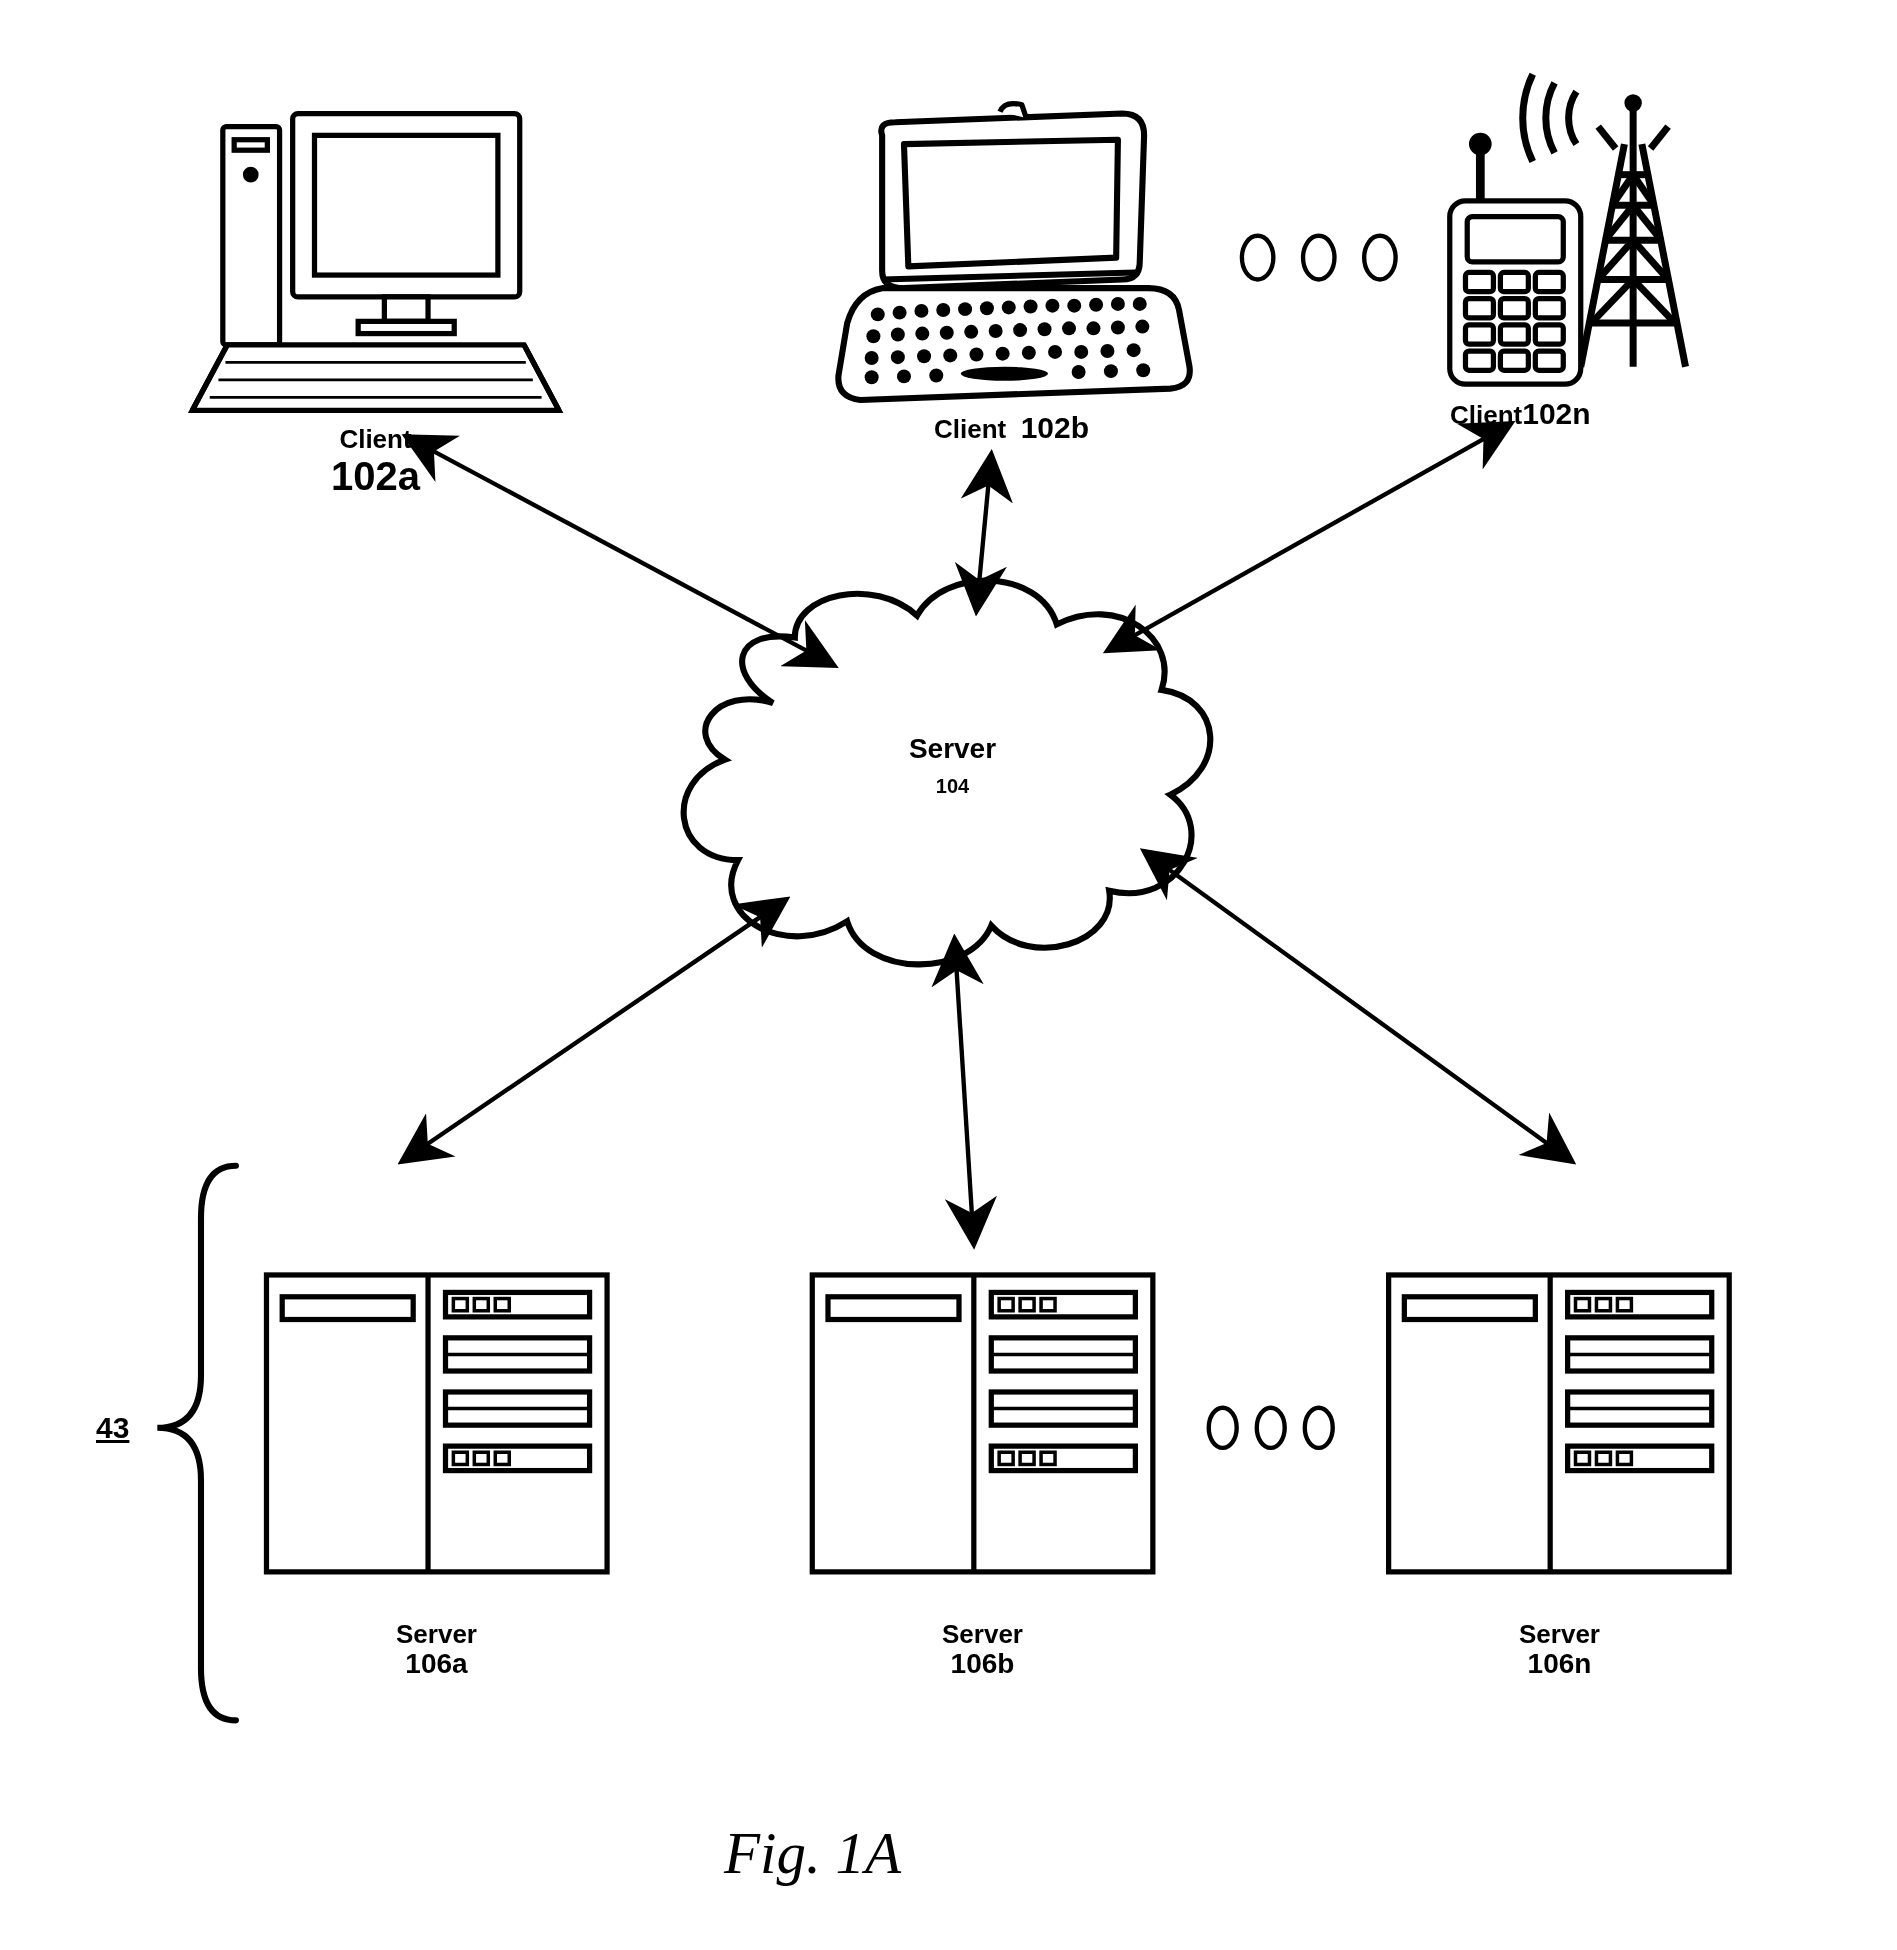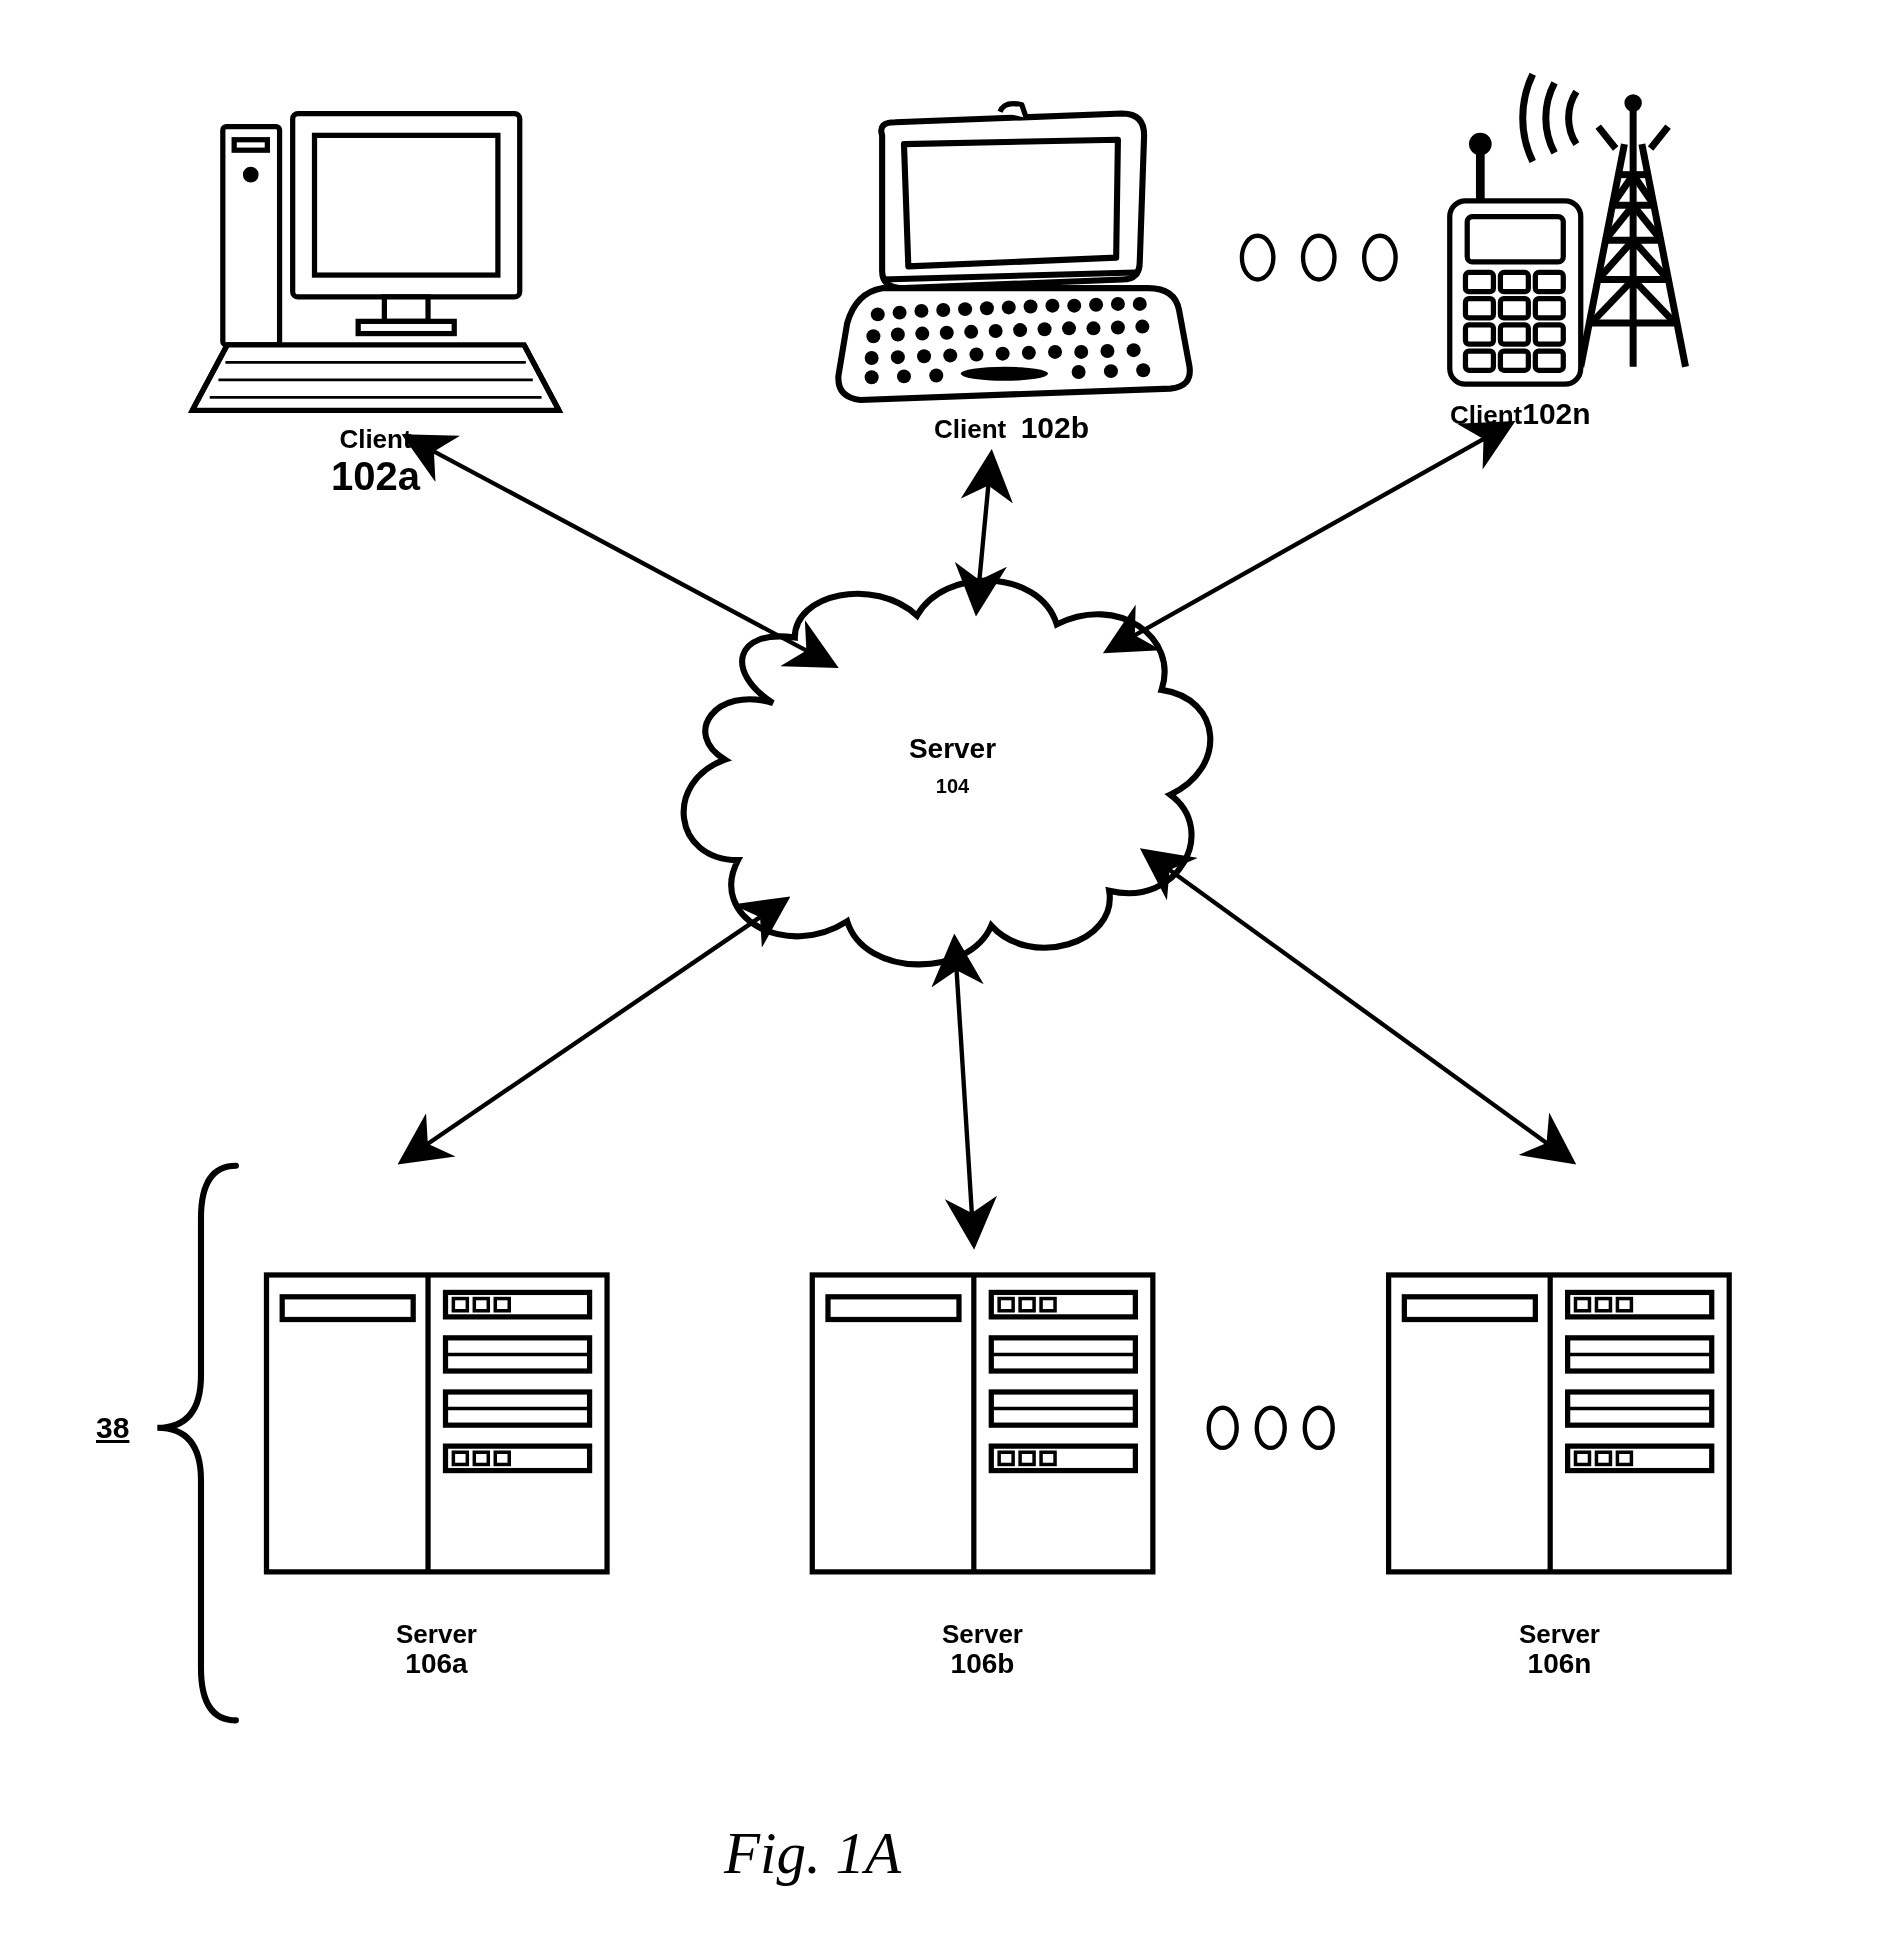--- a/index.html
+++ b/index.html
@@ -331,18 +331,18 @@
   <div class="label" style="left:895px; top:1620px; width:175px; font-size:26px;">
     <span>Server</span>
     <span class="ref" style="font-size:28px;text-align:center;">106b</span>
   </div>
 
   <div class="label" style="left:1472px; top:1620px; width:175px; font-size:26px;">
     <span>Server</span>
     <span class="ref" style="font-size:28px;">106n</span>
   </div>
 
-  <div class="label brace-num" style="left:96px; top:1411px;">38</div>
+  <div class="label brace-num" style="left:96px; top:1411px;">43</div>
 
   <div class="label fig-caption" style="left:0; right:0; top:1821px; width:1625px;">Fig. 1A</div>
 
 </div>
 
 
 </body></html>

